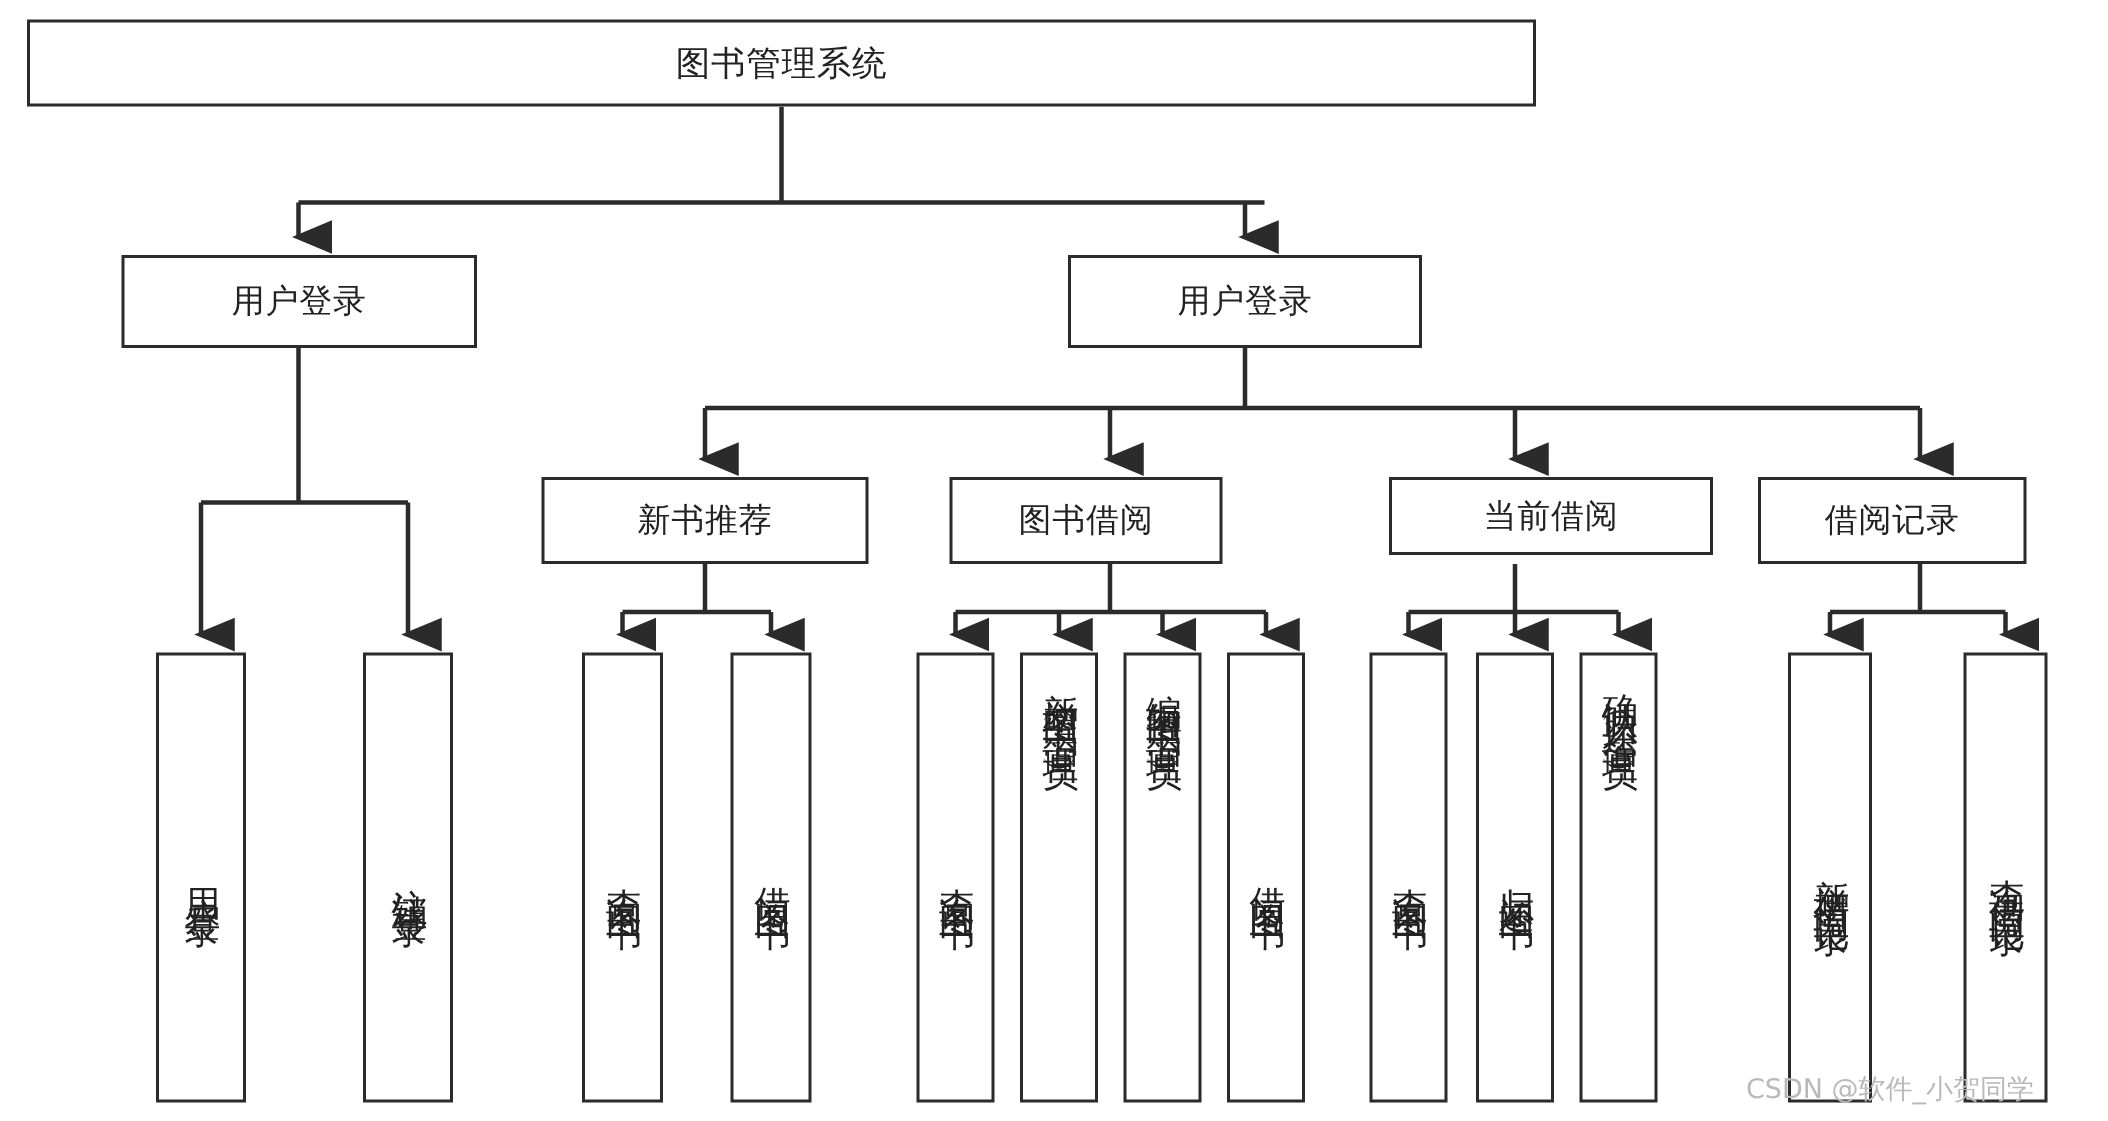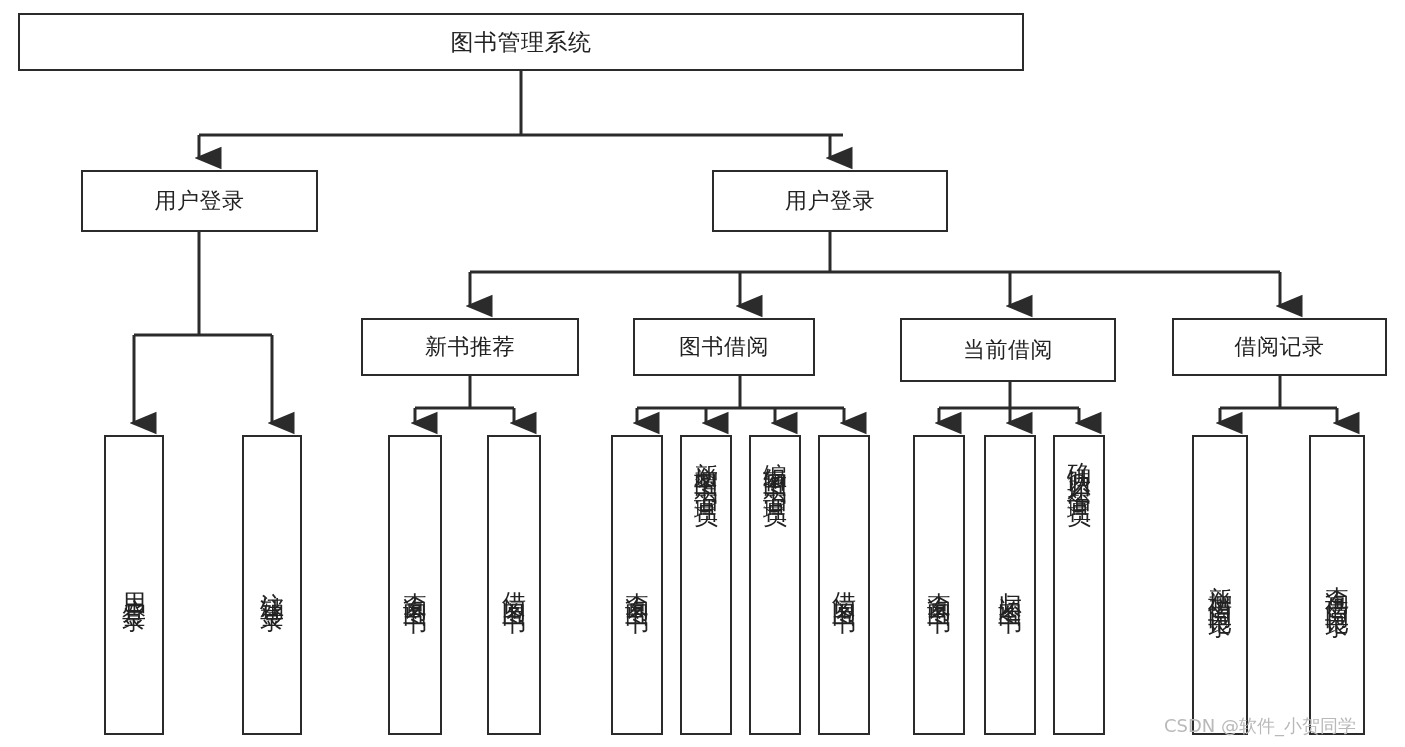--- a/index.html
+++ b/index.html
@@ -146,24 +146,24 @@
         <span class="label">用户登录</span>
       </div>
     </div>
   <div id="level3-group">
       <div class="node horiz" style="left: 361px; top: 318px; width: 218px; height: 58px;">
         <span class="label">新书推荐</span>
       </div>
       <div class="node horiz" style="left: 633px; top: 318px; width: 182px; height: 58px;">
         <span class="label">图书借阅</span>
       </div>
-      <div class="node horiz" style="left: 900px; top: 318px; width: 216px; height: 64px;">
+      <div class="node horiz" style="left: 926px; top: 318px; width: 216px; height: 52px;">
         <span class="label">当前借阅</span>
       </div>
-      <div class="node horiz" style="left: 1172px; top: 318px; width: 215px; height: 58px;">
+      <div class="node horiz" style="left: 1172px; top: 318px; width: 179px; height: 58px;">
         <span class="label">借阅记录</span>
       </div>
     </div>
   <div id="leaf-group">
       <div class="node vert vcenter" style="left: 104px; top: 435px; width: 60px; height: 300px;">
         <span class="label">用户登录</span>
       </div>
       <div class="node vert vcenter" style="left: 242px; top: 435px; width: 60px; height: 300px;">
         <span class="label">注销登录</span>
       </div>

